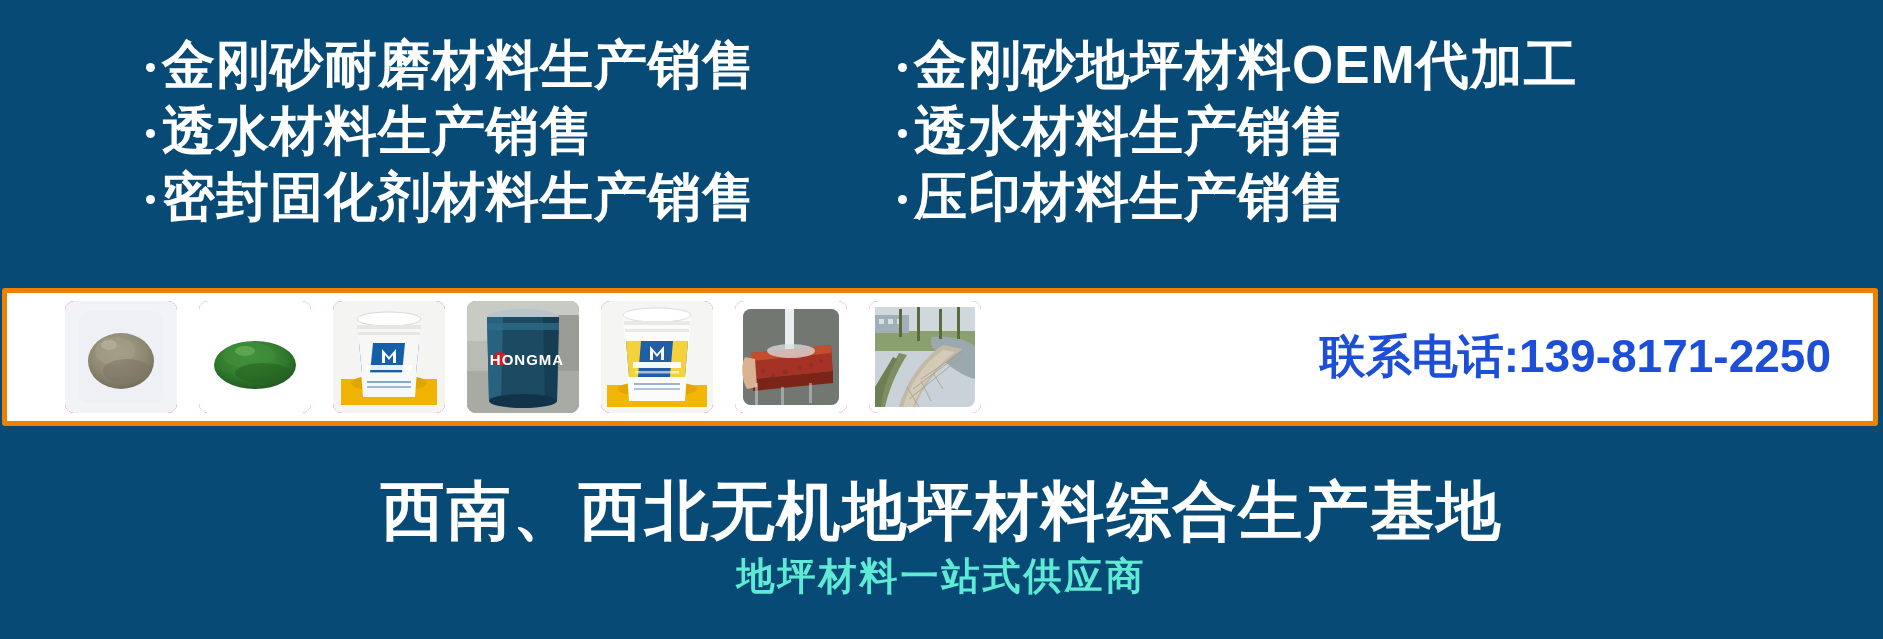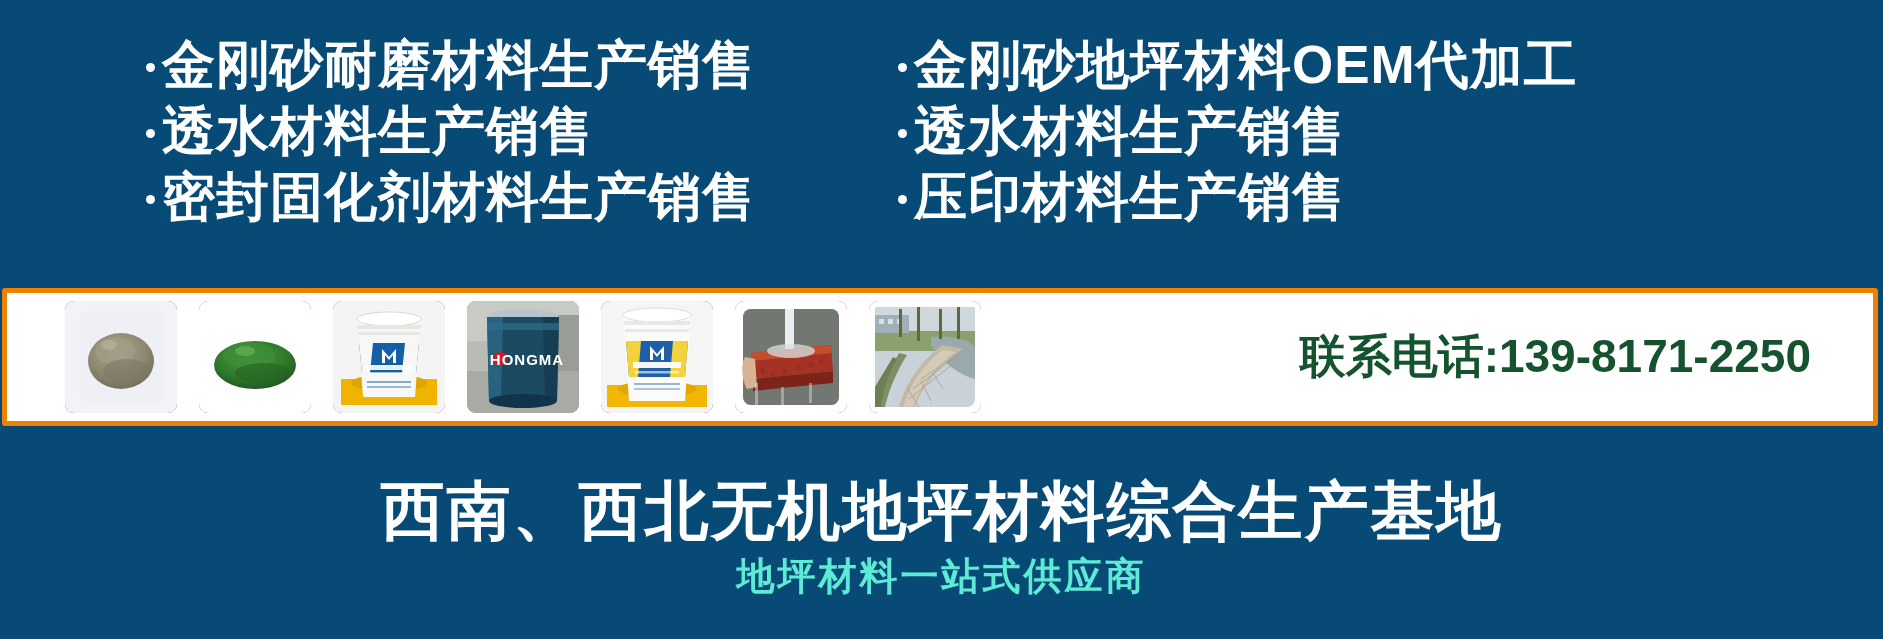--- a/index.html
+++ b/index.html
@@ -98,22 +98,22 @@
     border-radius: 9px;
     overflow: hidden;
     position: relative;
     flex: 0 0 auto;
     background: #be185d;
   }
   .thumb svg { display: block; width: 112px; height: 112px; }
 
   .phone {
     margin-left: auto;
-    padding-right: 62px;
-    color: #14532d;
+    padding-right: 42px;
+    color: #1d4ed8;
     font-size: 46px;
     font-weight: bold;
     letter-spacing: 0px;
     white-space: nowrap;
   }
 
   
   .headline {
     position: absolute;
     left: 0;

